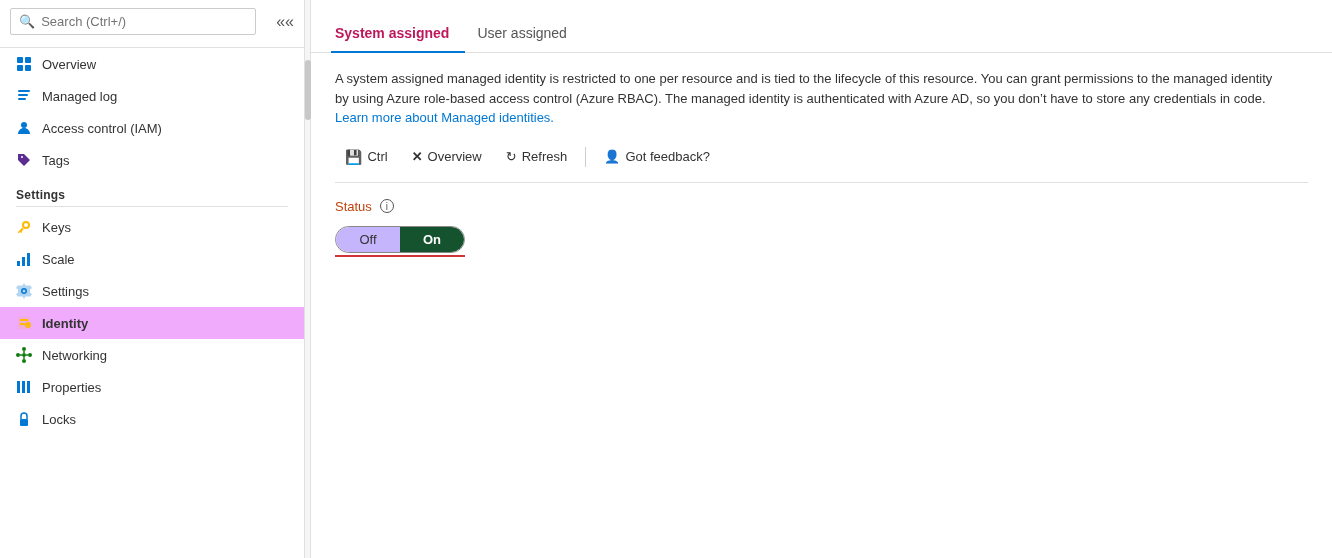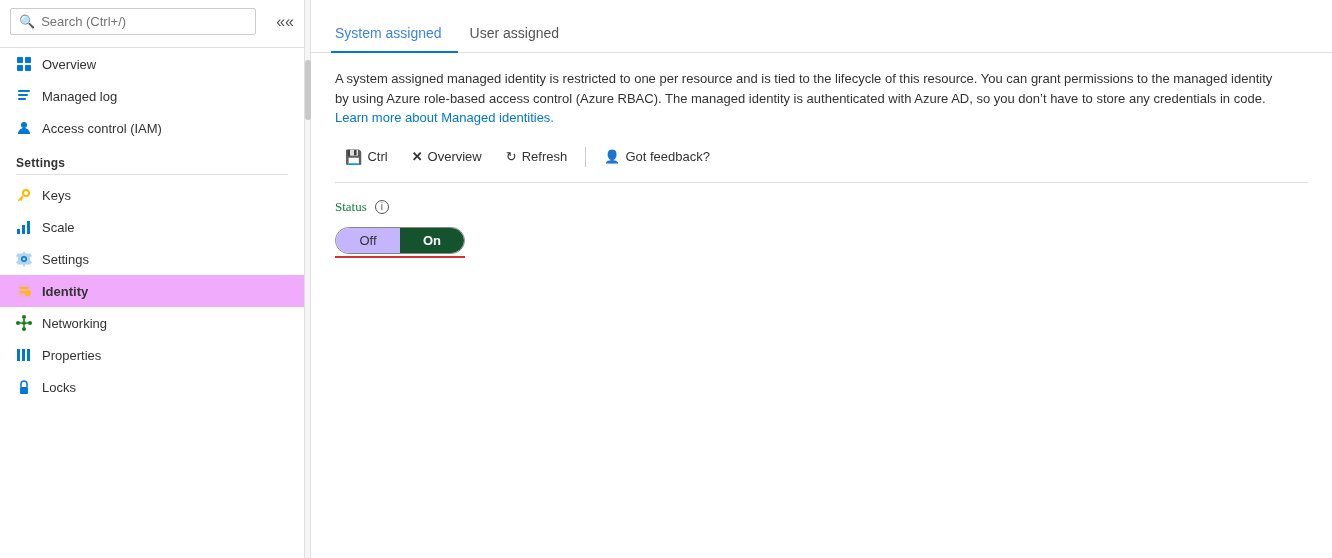--- a/index.html
+++ b/index.html
@@ -111,23 +111,23 @@
       padding: 8px 16px 10px 4px;
       cursor: pointer;
       font-size: 14px;
       color: #555;
       border-bottom: 2px solid transparent;
       margin-right: 8px;
       position: relative;
       top: 1px;
     }
     .tab.active {
-      color: #3b82f6;
+      color: #be185d;
       border-bottom: 2px solid #0078d4;
-      font-weight: 400;
+      font-weight: 700;
     }
 
     .content-area {
       padding: 16px 24px;
       flex: 1;
       overflow-y: auto;
     }
 
     .description-text {
       font-size: 13px;
@@ -172,22 +172,21 @@
 
     
     .status-row {
       display: flex;
       align-items: center;
       gap: 8px;
       margin-bottom: 12px;
     }
     .status-label {
       font-size: 13px;
-      color: #15803d;
-      font-family: Liberation Serif, serif;
+      color: #c2410c;
     }
     .info-icon {
       width: 14px;
       height: 14px;
       border-radius: 50%;
       border: 1px solid #555;
       display: inline-flex;
       align-items: center;
       justify-content: center;
       font-size: 10px;
@@ -278,20 +277,28 @@
   <div class="nav-item">
     <span class="nav-icon icon-blue">
       <svg width="16" height="16" viewBox="0 0 16 16" fill="currentColor">
         <circle cx="8" cy="5" r="3"></circle>
           <path d="M2 14c0-3.3 2.7-6 6-6s6 2.7 6 6"></path>
       </svg>
     </span>
     <span>Access control (IAM)</span>
   </div>
 
+  <div class="nav-item">
+    <span class="nav-icon icon-purple">
+      <svg width="16" height="16" viewBox="0 0 16 16" fill="currentColor">
+        <path d="M2 2h6l6 6-6 6-6-6V2zm4 2a1 1 0 1 0 0 2 1 1 0 0 0 0-2z"></path>
+      </svg>
+    </span>
+    <span>Tags</span>
+  </div>
 
   <div class="section-label">Settings</div>
   <hr class="section-divider">
 
   <div class="nav-item">
     <span class="nav-icon icon-yellow">
       <svg width="16" height="16" viewBox="0 0 16 16" fill="currentColor">
         <path d="M10 2a4 4 0 1 0 0 8 4 4 0 0 0 0-8zm-2 4a2 2 0 1 1 4 0 2 2 0 0 1-4 0zM6.4 8.6L2 13v1h1l1-1 1 1 1-1v-1l1.6-1.6A6 6 0 0 1 6.4 8.6z"></path>
       </svg>
     </span>

